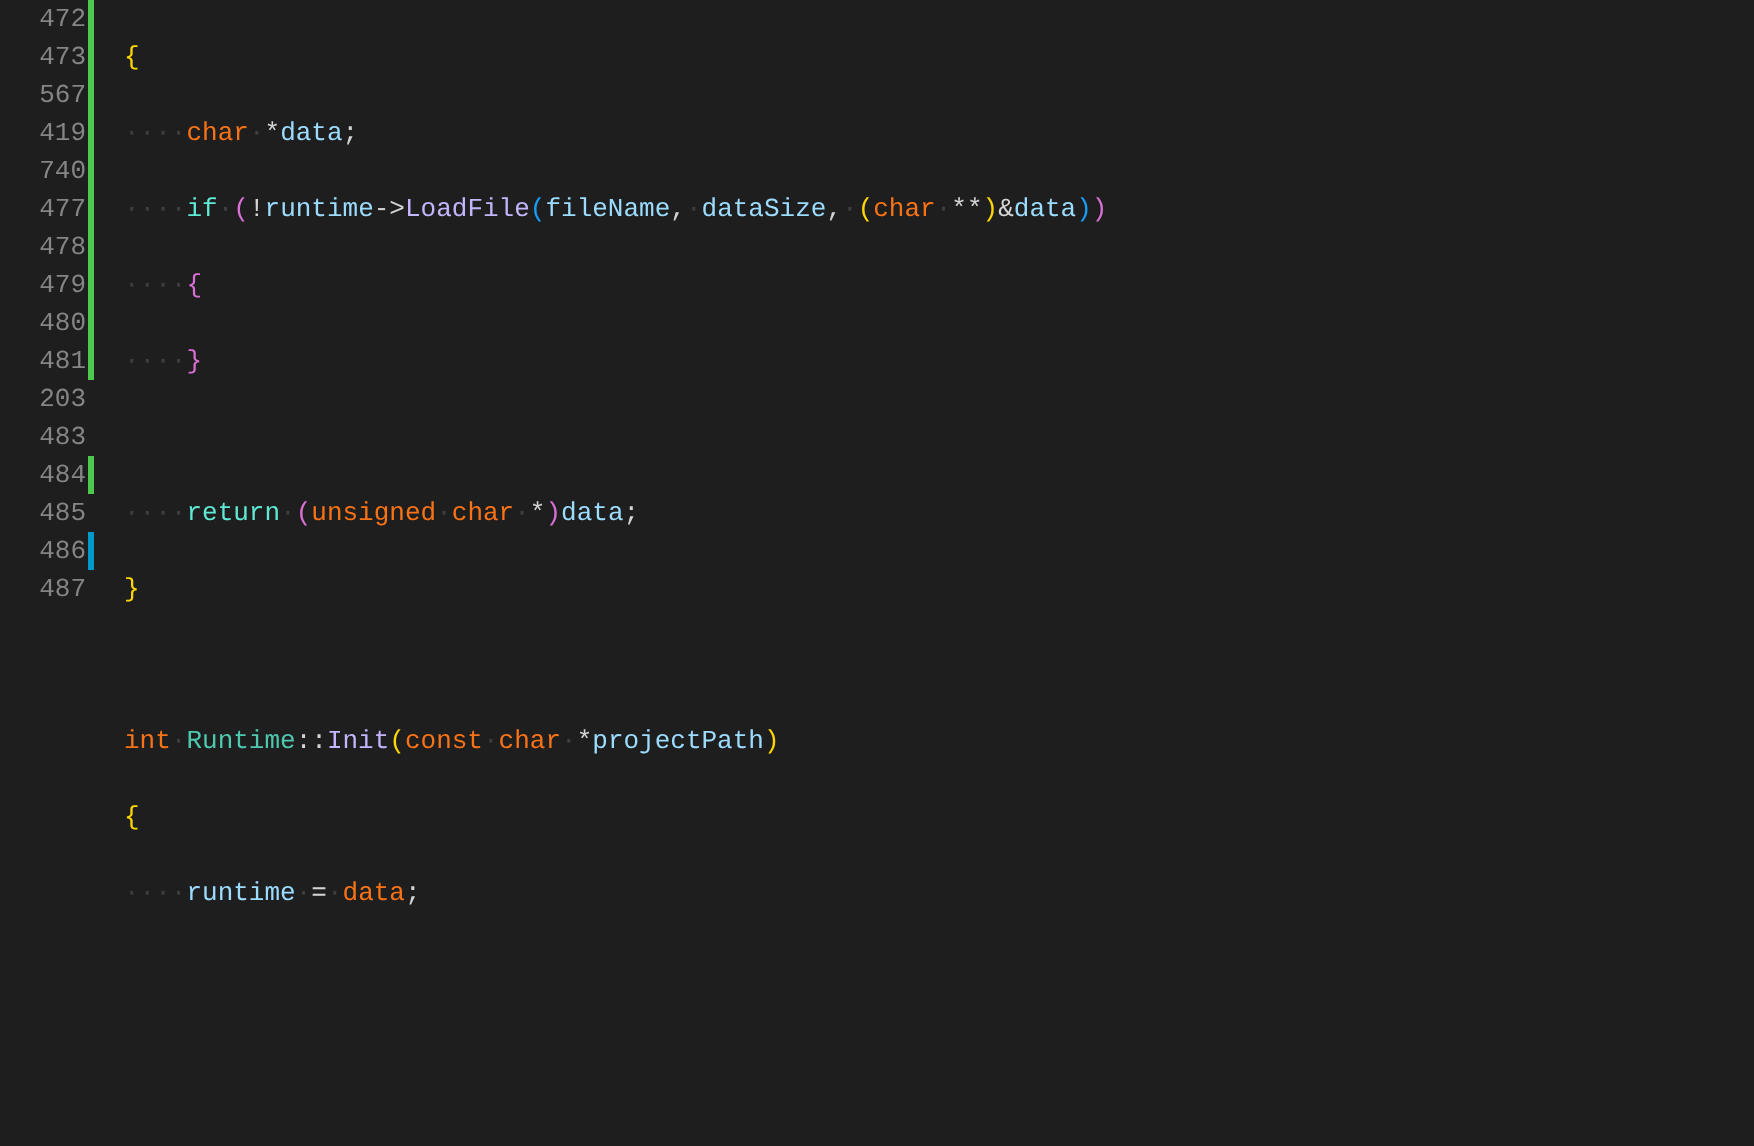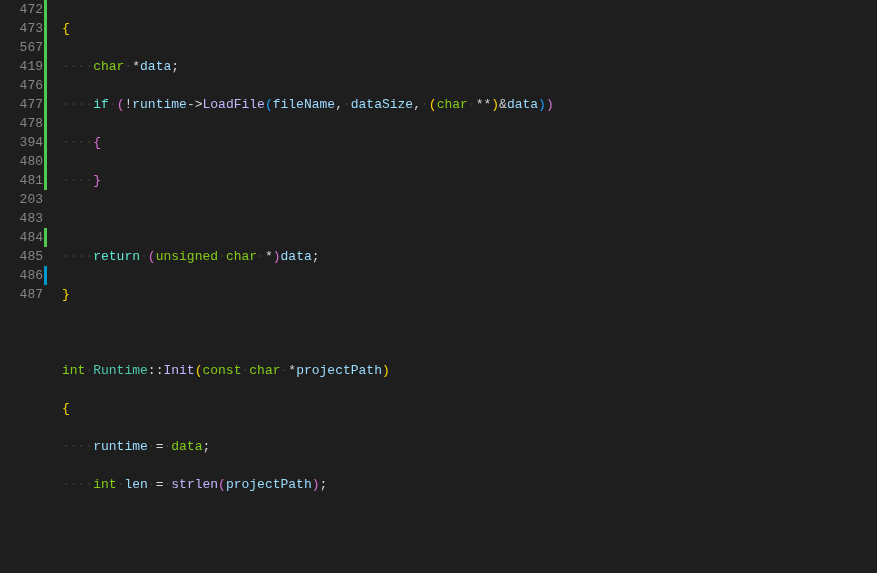--- a/index.html
+++ b/index.html
@@ -43,21 +43,21 @@
     height: 19px;
   }
   .mod-green { background: #4ec94e; }
   .mod-blue  { background: #0099cc; }
   .code {
     padding-left: 14px;
     white-space: pre;
   }
   .code-line { height: 19px; }
   .ws  { color: #3e3e3e; }
-  .kw  { color: #84cc16; }
+  .kw  { color: #f97316; }
   .kw2 { color: #5eead4; }
   .fn  { color: #c4b5fd; }
   .var { color: #9cdcfe; }
   .cls { color: #4ec9b0; }
   .pn  { color: #d4d4d4; }
   .op  { color: #d4d4d4; }
   .brk1 { color: #ffd700; }
   .brk2 { color: #da70d6; }
   .brk3 { color: #179fff; }
 </style>
@@ -65,24 +65,24 @@
 <body>
 
 <div class="editor">
 
   <div class="code-area">
     <div class="gutter">
       <div class="gutter-line"><span>472</span><span class="mod-bar mod-green"></span></div>
       <div class="gutter-line"><span>473</span><span class="mod-bar mod-green"></span></div>
       <div class="gutter-line"><span>567</span><span class="mod-bar mod-green"></span></div>
       <div class="gutter-line"><span>419</span><span class="mod-bar mod-green"></span></div>
-      <div class="gutter-line"><span>476</span><span class="mod-bar mod-green"></span></div>
+      <div class="gutter-line"><span>740</span><span class="mod-bar mod-green"></span></div>
       <div class="gutter-line"><span>477</span><span class="mod-bar mod-green"></span></div>
       <div class="gutter-line"><span>478</span><span class="mod-bar mod-green"></span></div>
-      <div class="gutter-line"><span>394</span><span class="mod-bar mod-green"></span></div>
+      <div class="gutter-line"><span>479</span><span class="mod-bar mod-green"></span></div>
       <div class="gutter-line"><span>480</span><span class="mod-bar mod-green"></span></div>
       <div class="gutter-line"><span>481</span><span class="mod-bar mod-green"></span></div>
       <div class="gutter-line"><span>203</span></div>
       <div class="gutter-line"><span>483</span></div>
       <div class="gutter-line"><span>484</span><span class="mod-bar mod-green"></span></div>
       <div class="gutter-line"><span>485</span></div>
       <div class="gutter-line"><span>486</span><span class="mod-bar mod-blue"></span></div>
       <div class="gutter-line"><span>487</span></div>
     </div>
 
@@ -92,19 +92,18 @@
 <div class="code-line"><span class="ws">····</span><span class="kw2">if</span><span class="ws">·</span><span class="brk2">(</span><span class="op">!</span><span class="var">runtime</span><span class="op">-&gt;</span><span class="fn">LoadFile</span><span class="brk3">(</span><span class="var">fileName</span><span class="pn">,</span><span class="ws">·</span><span class="var">dataSize</span><span class="pn">,</span><span class="ws">·</span><span class="brk1">(</span><span class="kw">char</span><span class="ws">·</span><span class="op">**</span><span class="brk1">)</span><span class="op">&amp;</span><span class="var">data</span><span class="brk3">)</span><span class="brk2">)</span></div>
 <div class="code-line"><span class="ws">····</span><span class="brk2">{</span></div>
 <div class="code-line"><span class="ws">····</span><span class="brk2">}</span></div>
 <div class="code-line"></div>
 <div class="code-line"><span class="ws">····</span><span class="kw2">return</span><span class="ws">·</span><span class="brk2">(</span><span class="kw">unsigned</span><span class="ws">·</span><span class="kw">char</span><span class="ws">·</span><span class="op">*</span><span class="brk2">)</span><span class="var">data</span><span class="pn">;</span></div>
 <div class="code-line"><span class="brk1">}</span></div>
 <div class="code-line"></div>
 <div class="code-line"><span class="kw">int</span><span class="ws">·</span><span class="cls">Runtime</span><span class="pn">::</span><span class="fn">Init</span><span class="brk1">(</span><span class="kw">const</span><span class="ws">·</span><span class="kw">char</span><span class="ws">·</span><span class="op">*</span><span class="var">projectPath</span><span class="brk1">)</span></div>
 <div class="code-line"><span class="brk1">{</span></div>
 <div class="code-line"><span class="ws">····</span><span class="var">runtime</span><span class="ws">·</span><span class="op">=</span><span class="ws">·</span><span class="kw">data</span><span class="pn">;</span></div>
-<div class="code-line"><span class="ws">····</span><span class="kw">int</span><span class="ws">·</span><span class="var">len</span><span class="ws">·</span><span class="op">=</span><span class="ws">·</span><span class="fn">strlen</span><span class="brk2">(</span><span class="var">projectPath</span><span class="brk2">)</span><span class="pn">;</span></div>
 <div class="code-line"></div>
 
     </div>
   </div>
 
 </div>
 
 </body></html>

